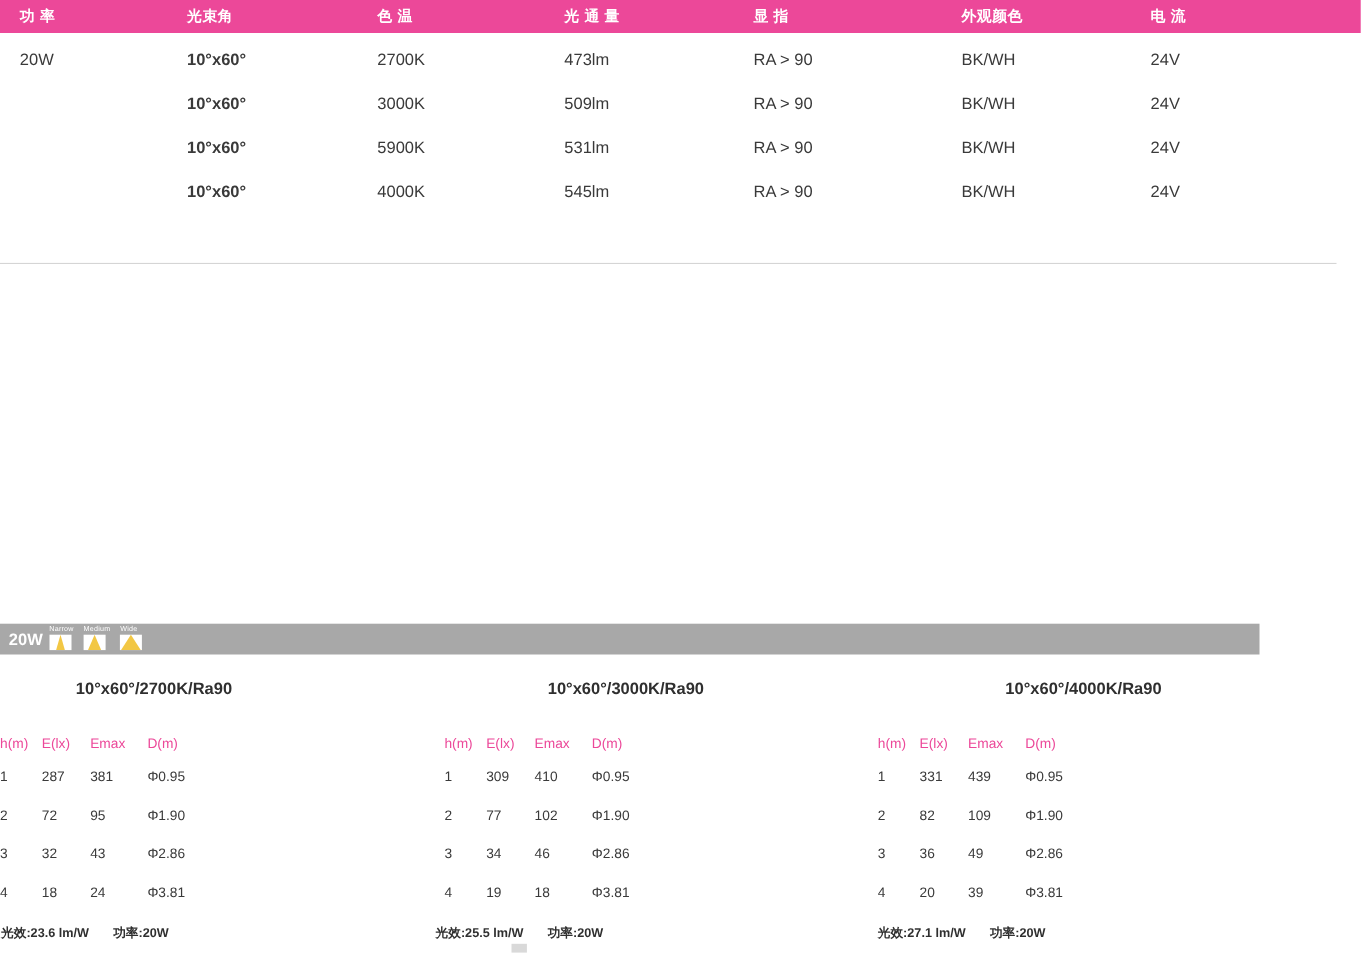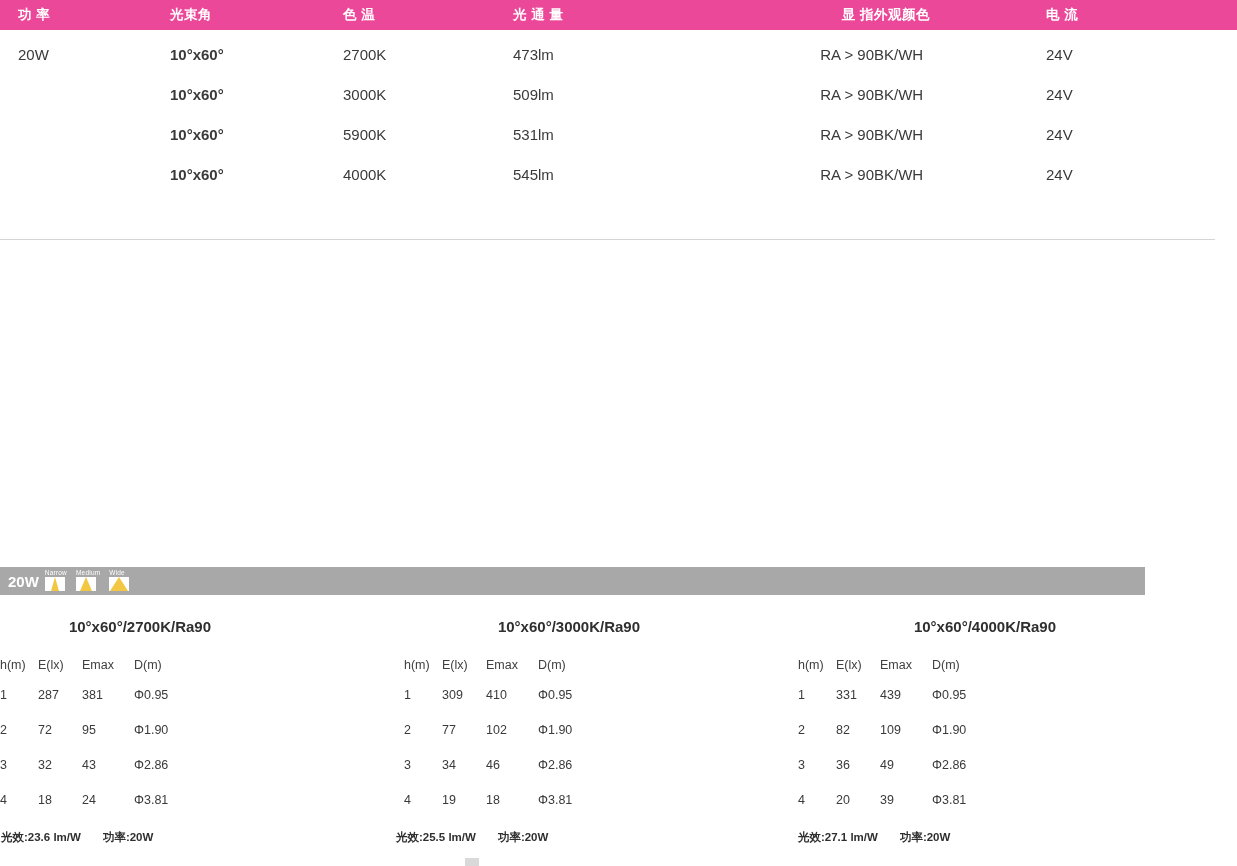--- a/index.html
+++ b/index.html
@@ -39,21 +39,21 @@
     align-items: center;
     height: 40px;
     font-size: 15px;
     color: #3a3a3a;
   }
   .spec-row.first { margin-top: 4px; }
   .c0 { width: 170px; padding-left: 18px; }
   .c1 { width: 173px; }
   .c2 { width: 170px; }
   .c3 { width: 172px; }
-  .c4 { width: 189px; text-align: right; }
+  .c4 { width: 189px; }
   .c5 { width: 172px; }
   .c6 { width: 170px; }
   .spec-header .c0 { padding-left: 18px; }
   .spec-body .c1,
   .spec-body .c2,
   .spec-body .c3,
   .spec-body .c4,
   .spec-body .c5,
   .spec-body .c6 { }
   .deg-bold { font-weight: bold; }
@@ -132,39 +132,39 @@
   }
   .pb0 { left: 0px; width: 390px; }
   .pb1 { left: 394px; width: 390px; }
   .pb2 { left: 790px; width: 400px; }
 
   .pb-title {
     font-size: 15px;
     font-weight: bold;
     color: #2f2f2f;
     text-align: center;
-    margin-bottom: 23px;
+    margin-bottom: 34px;
   }
   .pb0 .pb-title { padding-right: 110px; }
   .pb1 .pb-title { padding-right: 40px; }
   .pb2 .pb-title { padding-right: 10px; }
 
   .pb-table {
     font-size: 12.5px;
     color: #3a3a3a;
     border-collapse: collapse;
   }
   .pb0 .pb-table { margin-left: 0px; }
   .pb1 .pb-table { margin-left: 10px; }
   .pb2 .pb-table { margin-left: 8px; }
   .pb-table th {
     font-weight: normal;
     text-align: left;
     padding: 0 0 16px 0;
-    color: #404040;
+    color: #ec4899;
   }
   .pb-table td {
     padding: 0 0 21px 0;
     color: #3a3a3a;
   }
   .col-h    { width: 38px; }
   .col-e    { width: 44px; }
   .col-emax { width: 52px; }
   .col-d    { width: 70px; }
 

